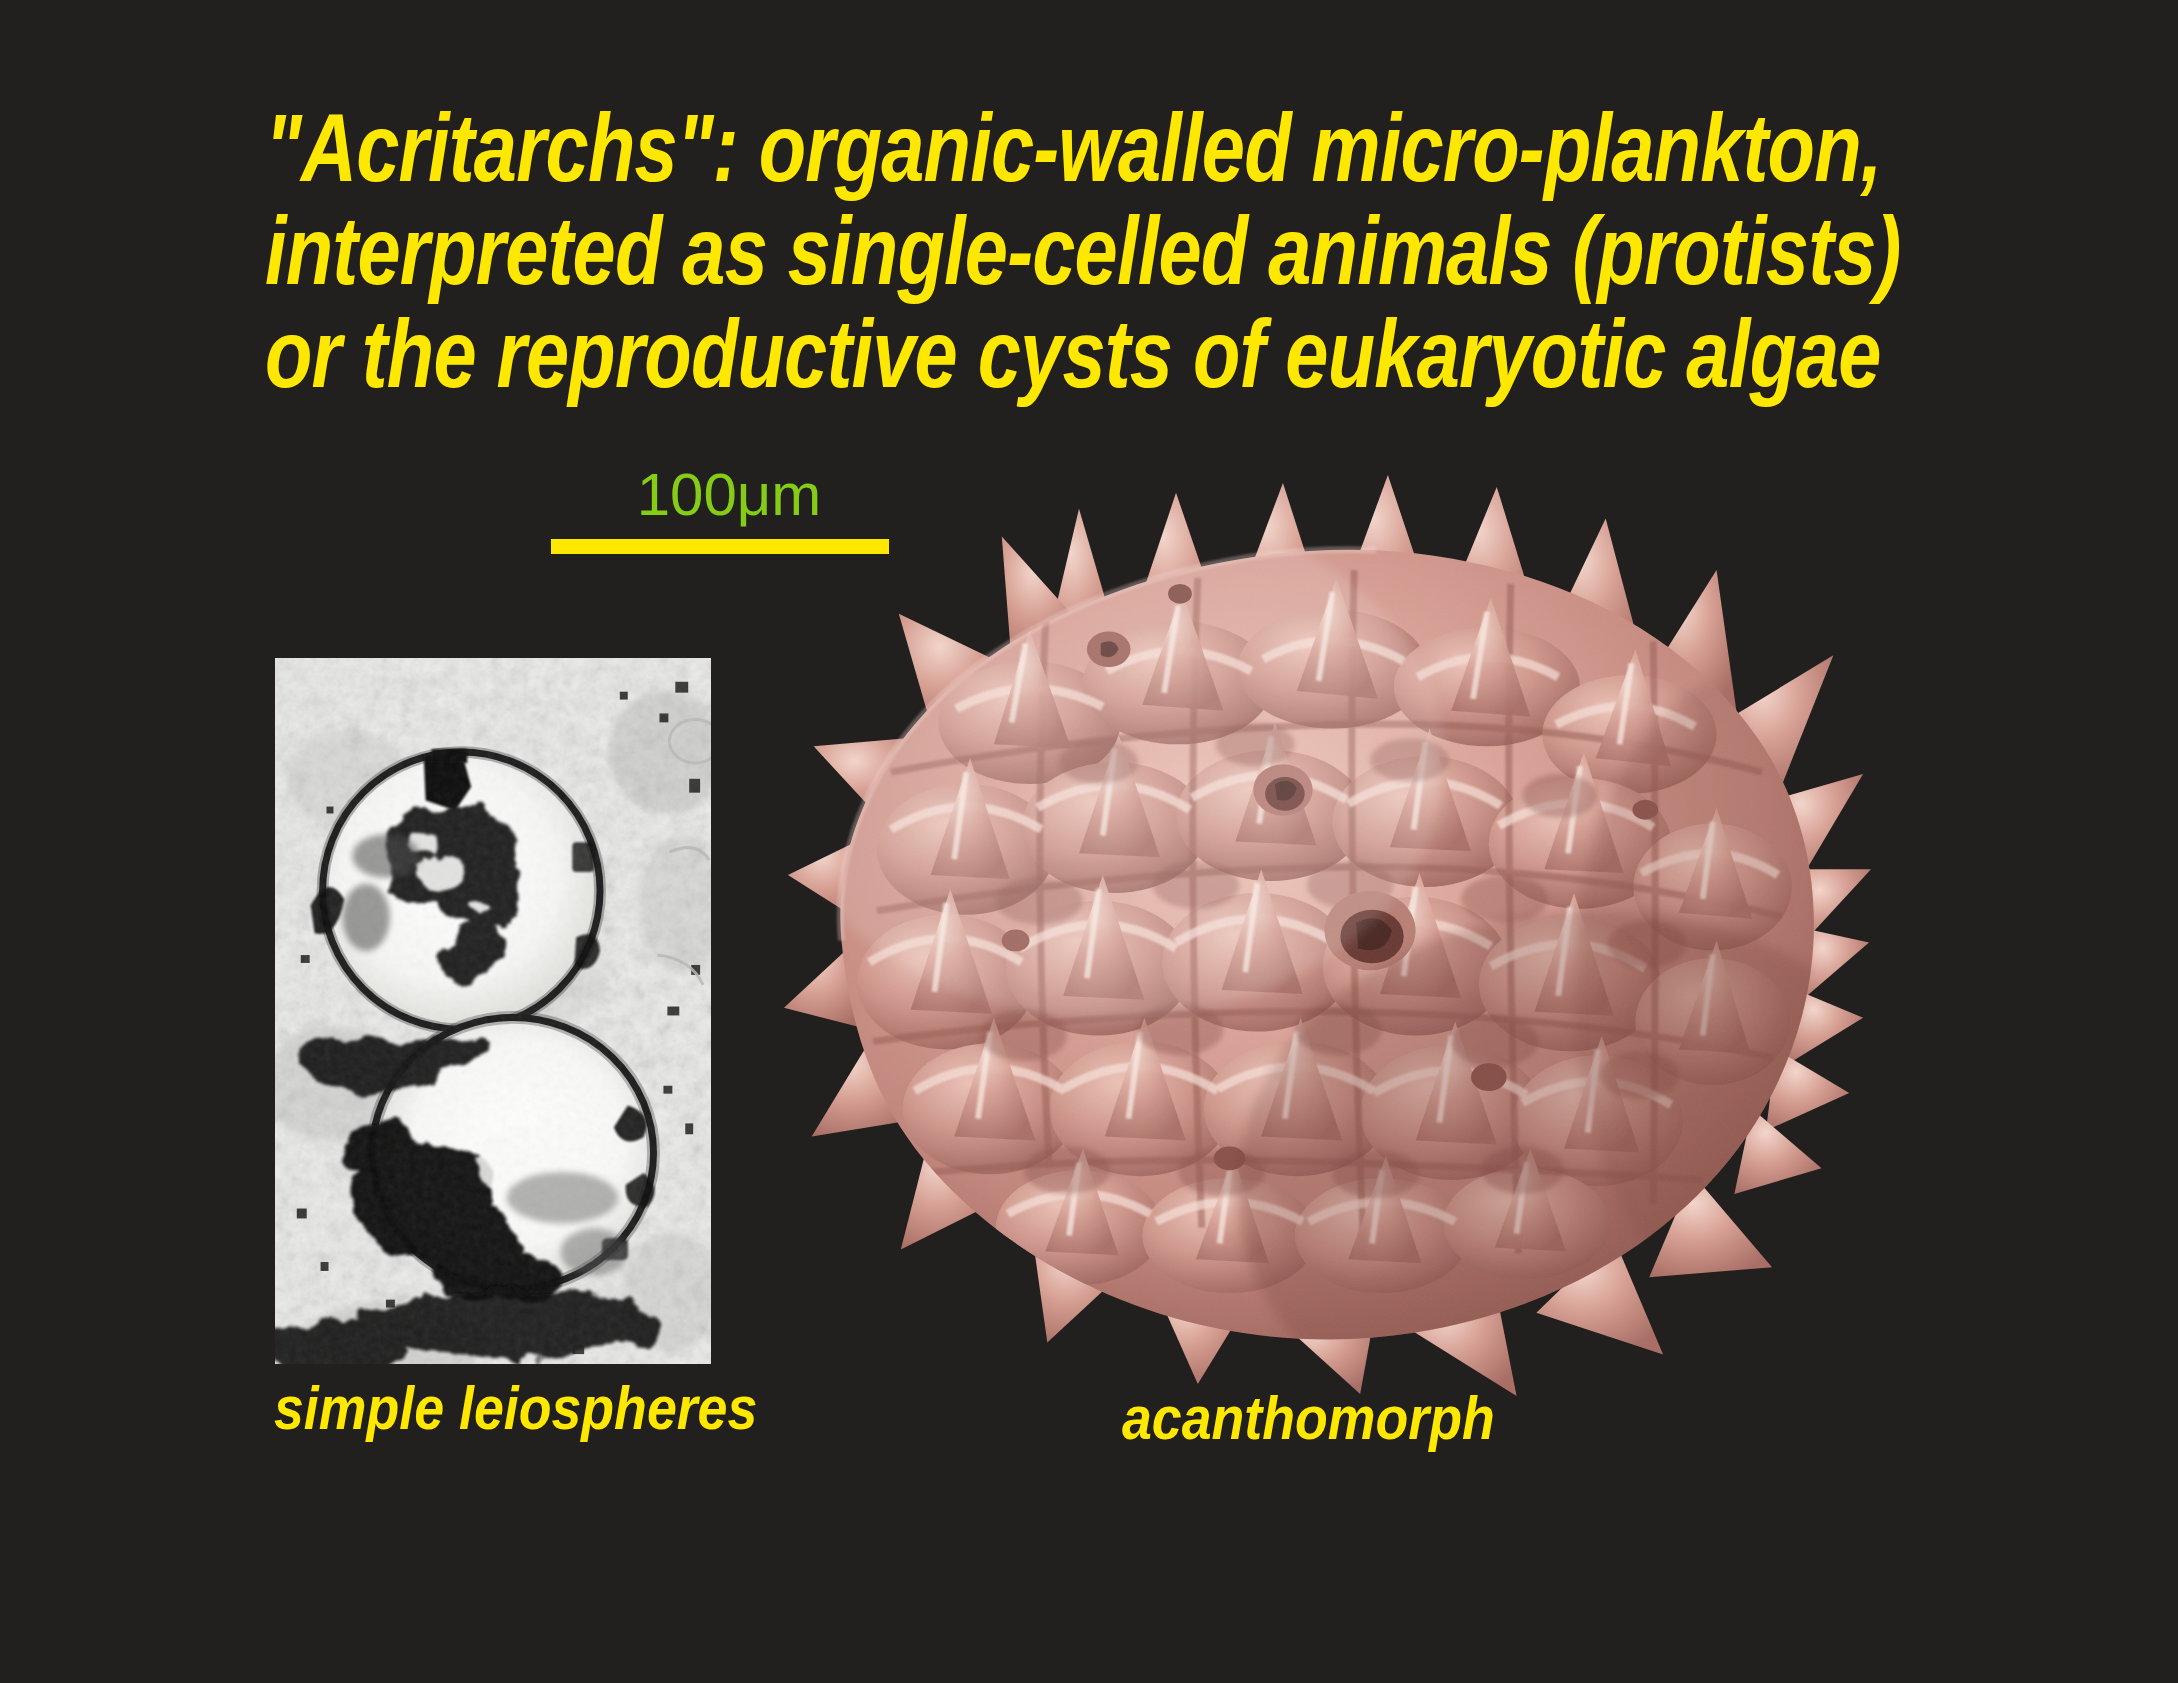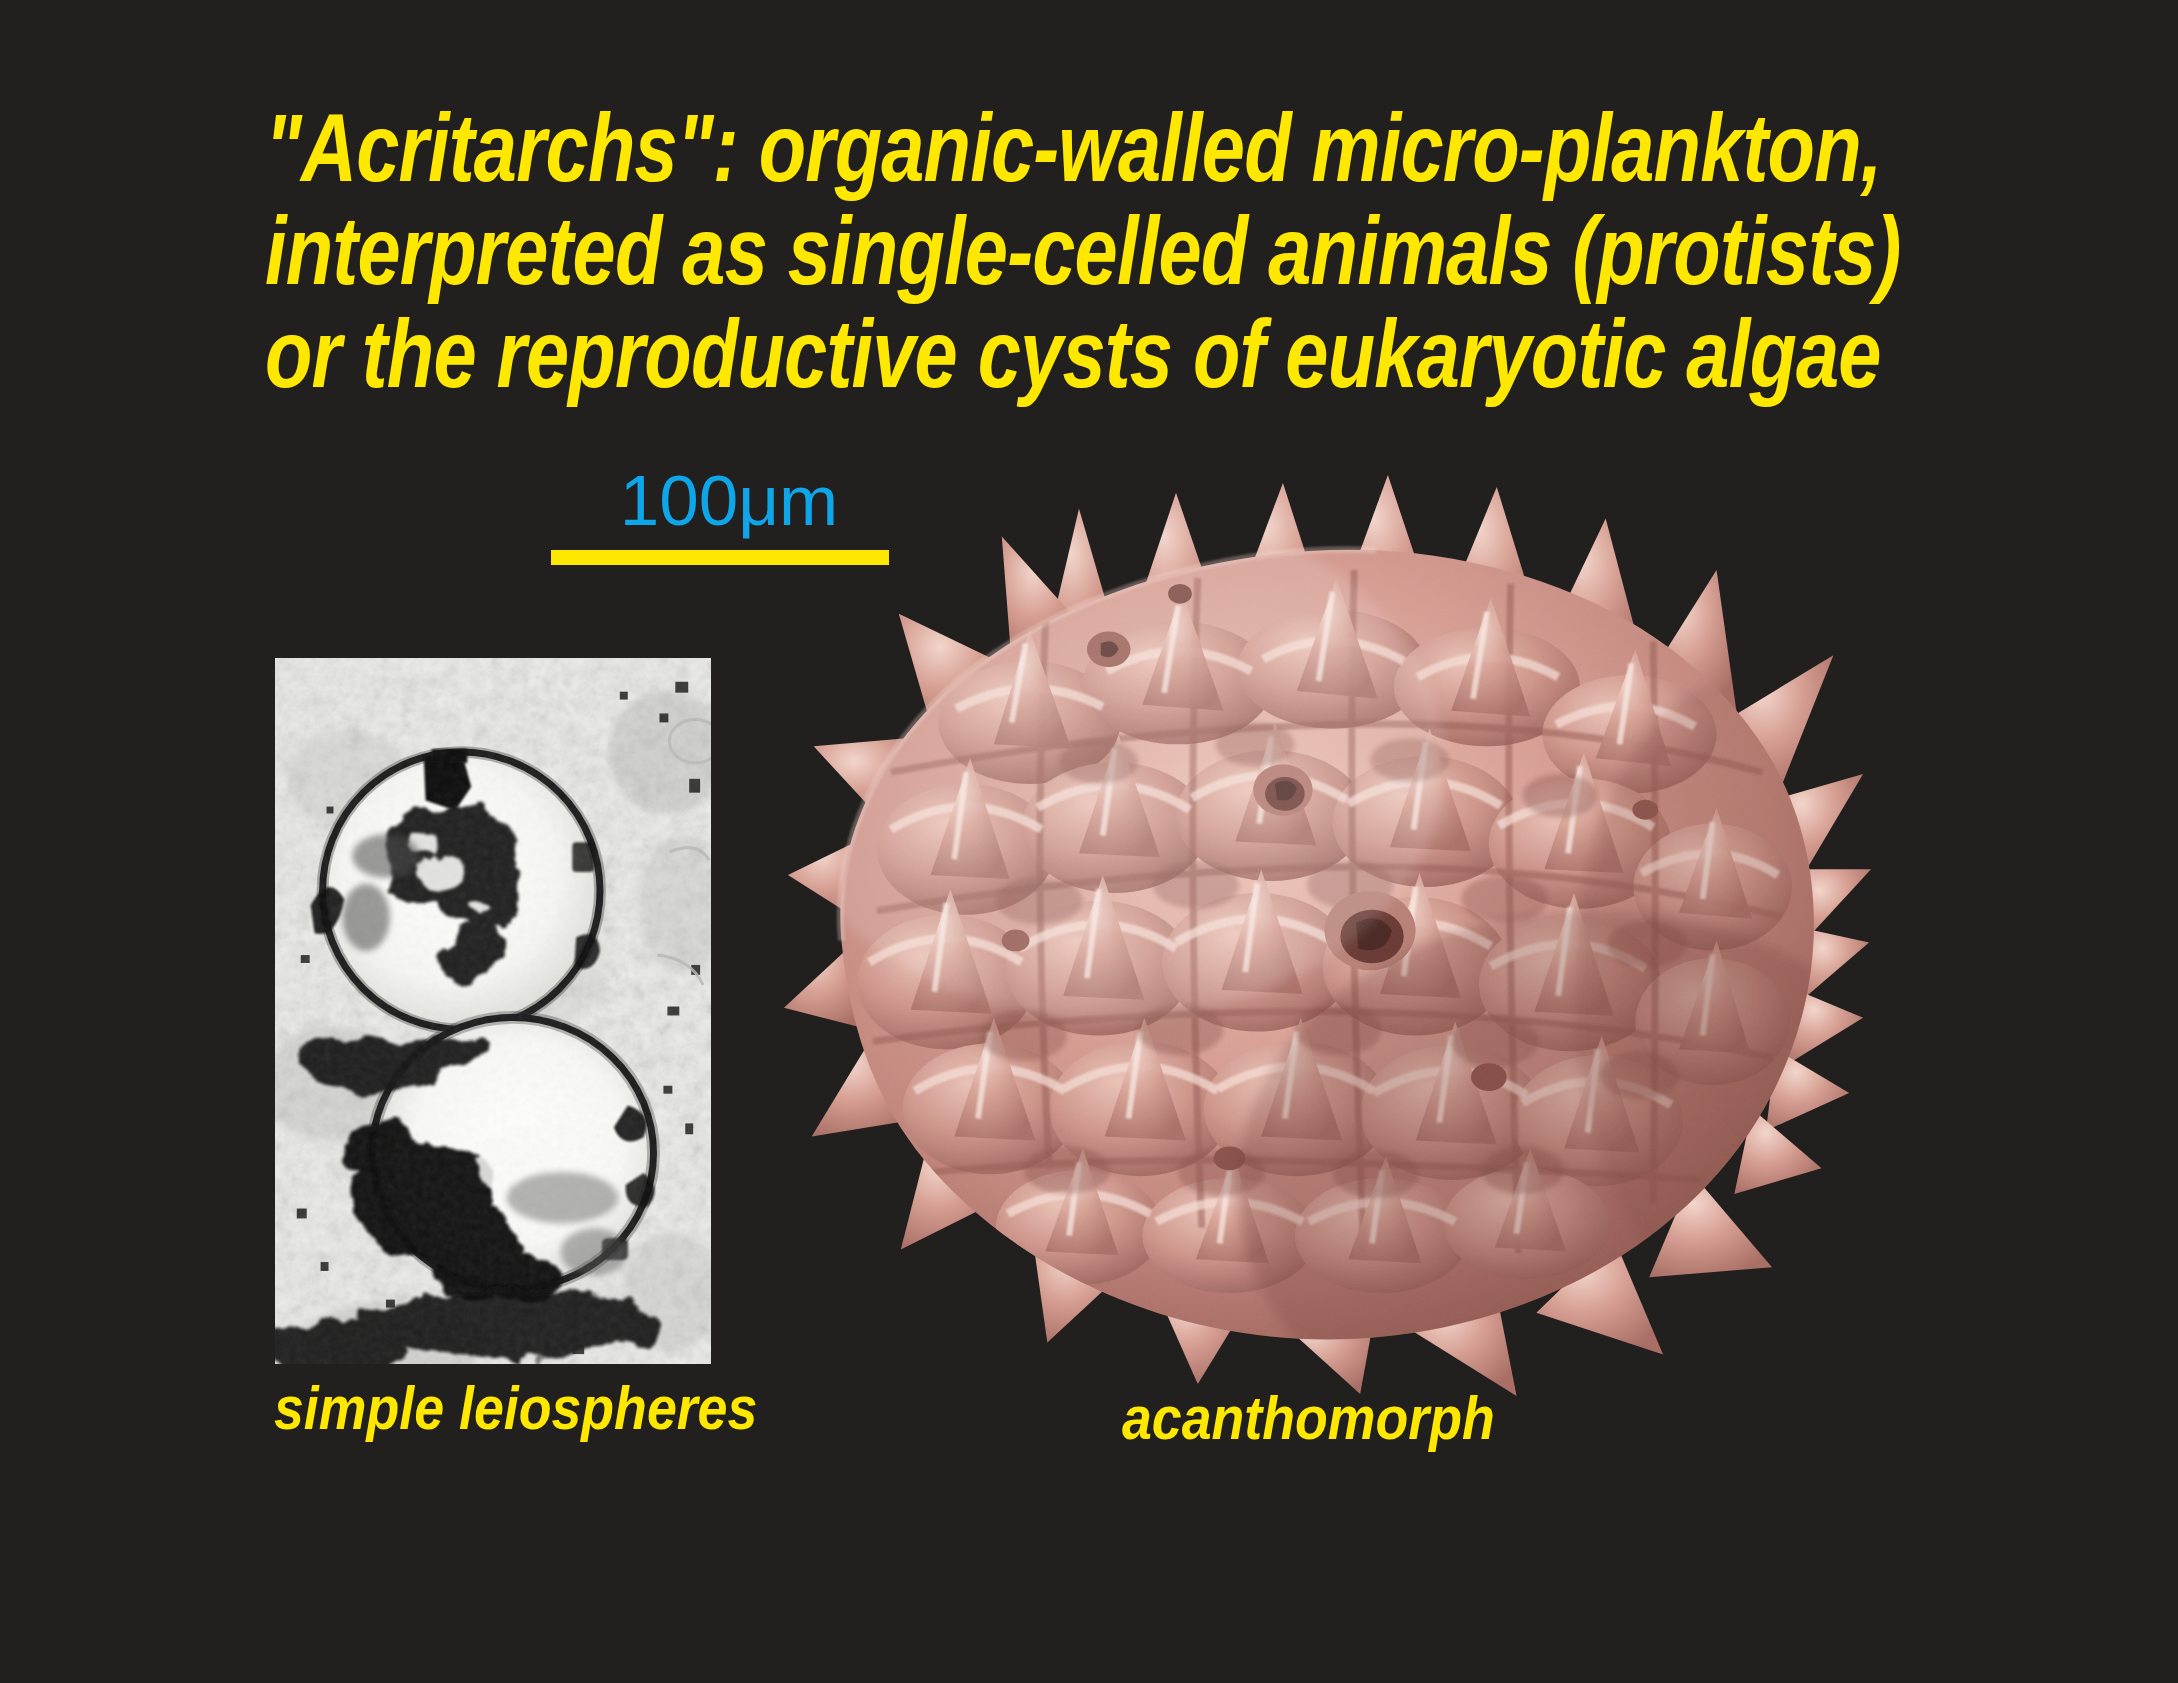--- a/index.html
+++ b/index.html
@@ -38,22 +38,22 @@
   }
 
   
   #scalebar-group {
     position: absolute;
     left: 551px;
     top: 465px;
     width: 342px;
   }
   #scalebar-label {
-    color: #0ea5e9;
-    font-size: 71px;
+    color: #84cc16;
+    font-size: 60px;
     font-weight: normal;
     line-height: 1;
     letter-spacing: 0px;
     text-align: center;
     padding-left: 14px;
     font-family: "Liberation Sans", sans-serif;
   }
   #scalebar-rule {
     margin-top: 14px;
     width: 338px;

